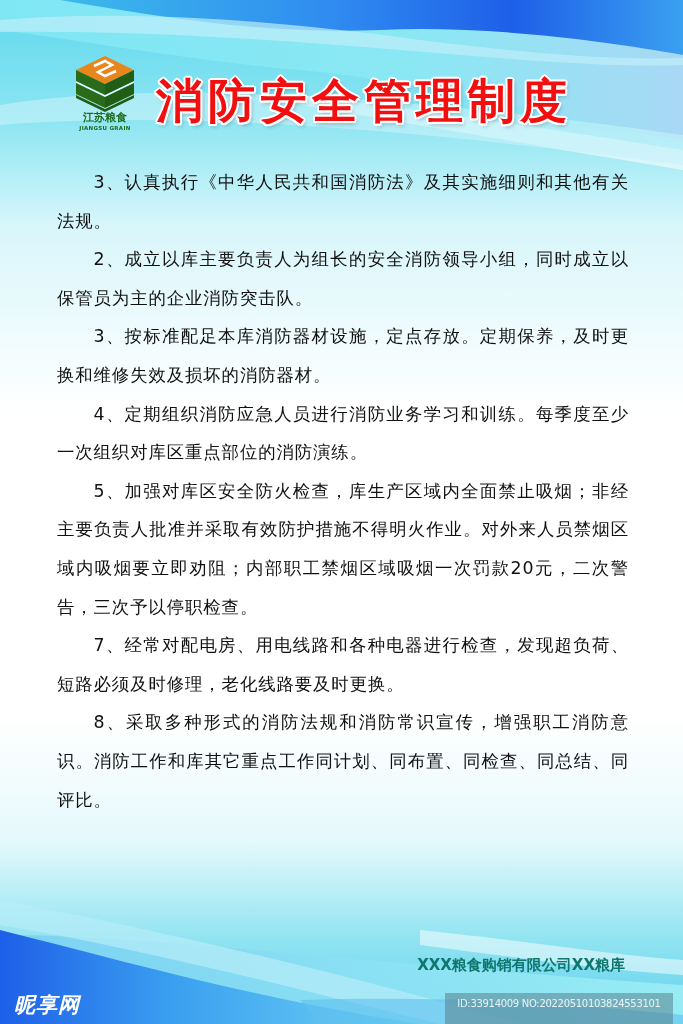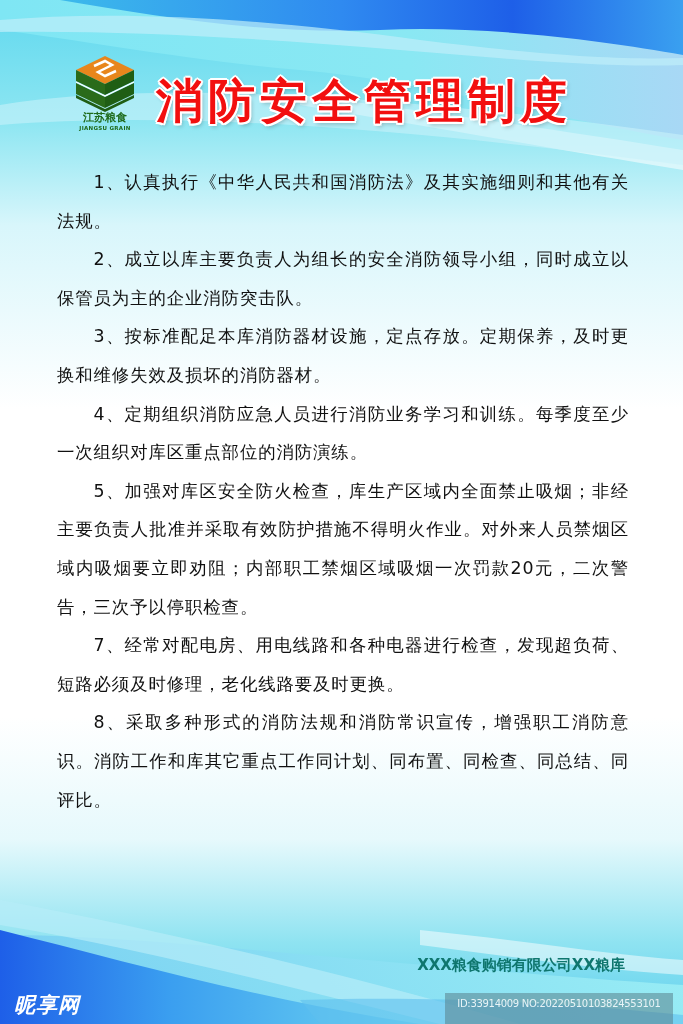--- a/index.html
+++ b/index.html
@@ -106,21 +106,21 @@
       <line x1="33" y1="44" x2="62" y2="30" stroke="#ffffff" stroke-width="1.2"></line>
       <polygon points="4,43 33,57 62,43 62,46 33,60 4,46" fill="#1f5e14"></polygon>
     </svg>
     <div class="logo-cn">江苏粮食</div>
     <div class="logo-en">JIANGSU GRAIN</div>
   </div>
   <h1 class="title">消防安全管理制度</h1>
 </div>
 
 <div class="content">
-  <p class="para">1、认真执行《中华人民共和国消防法》及其实施细则和其他有关法规。</p>
+  <p class="para">3、认真执行《中华人民共和国消防法》及其实施细则和其他有关法规。</p>
   <p class="para">2、成立以库主要负责人为组长的安全消防领导小组，同时成立以保管员为主的企业消防突击队。</p>
   <p class="para">3、按标准配足本库消防器材设施，定点存放。定期保养，及时更换和维修失效及损坏的消防器材。</p>
   <p class="para">4、定期组织消防应急人员进行消防业务学习和训练。每季度至少一次组织对库区重点部位的消防演练。</p>
   <p class="para">5、加强对库区安全防火检查，库生产区域内全面禁止吸烟；非经主要负责人批准并采取有效防护措施不得明火作业。对外来人员禁烟区域内吸烟要立即劝阻；内部职工禁烟区域吸烟一次罚款20元，二次警告，三次予以停职检查。</p>
   <p class="para">7、经常对配电房、用电线路和各种电器进行检查，发现超负荷、短路必须及时修理，老化线路要及时更换。</p>
   <p class="para">8、采取多种形式的消防法规和消防常识宣传，增强职工消防意识。消防工作和库其它重点工作同计划、同布置、同检查、同总结、同评比。</p>
 </div>
 
 <div class="signature">XXX粮食购销有限公司XX粮库</div>
 

